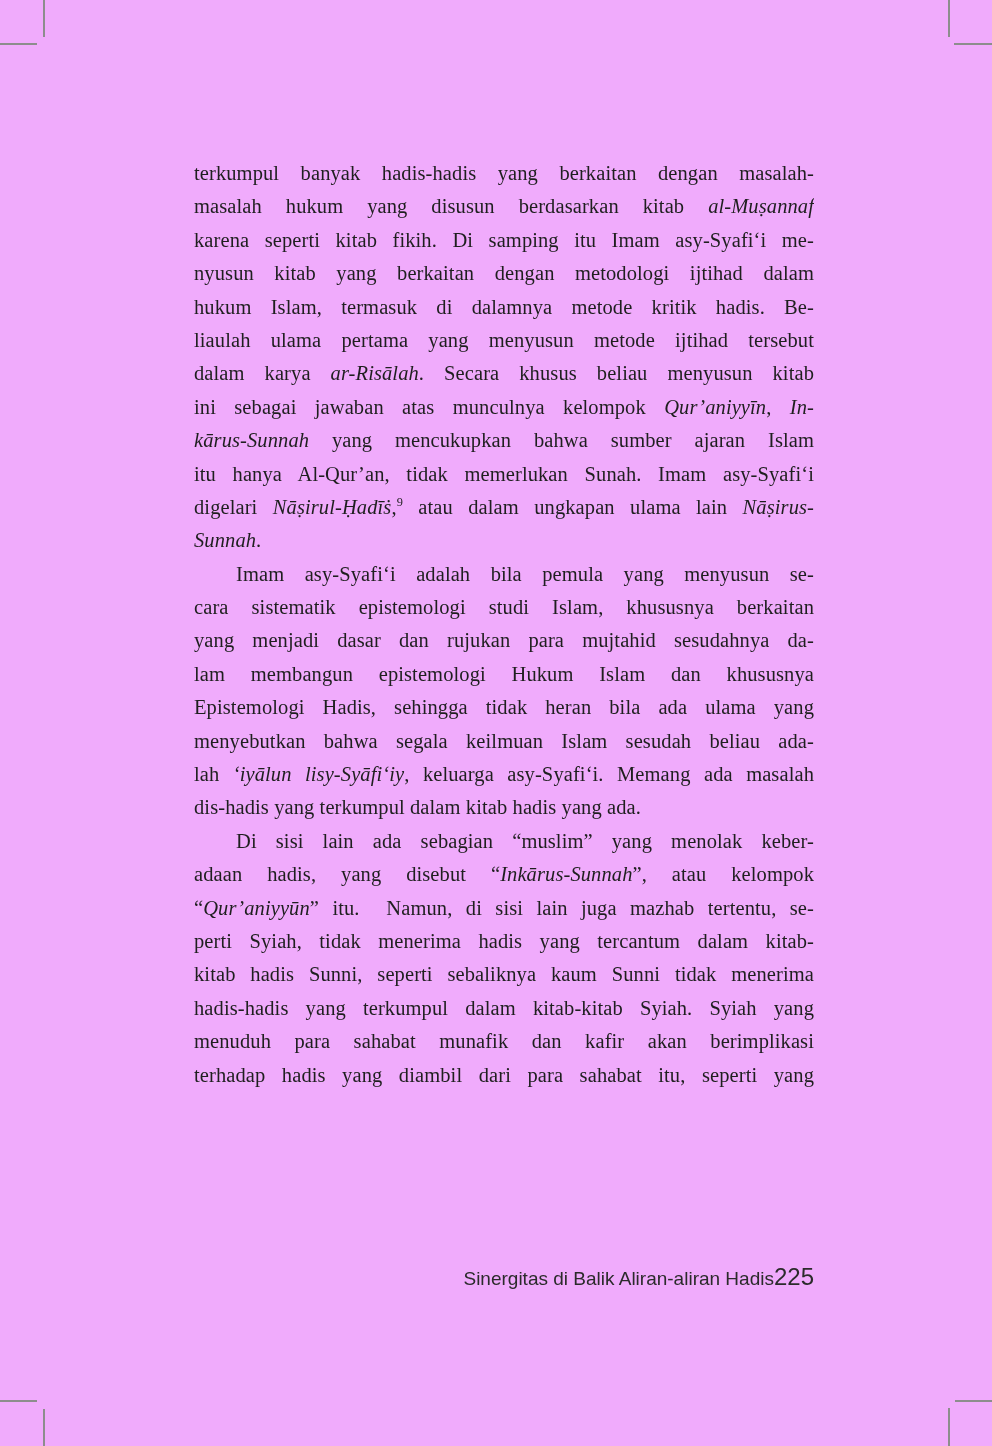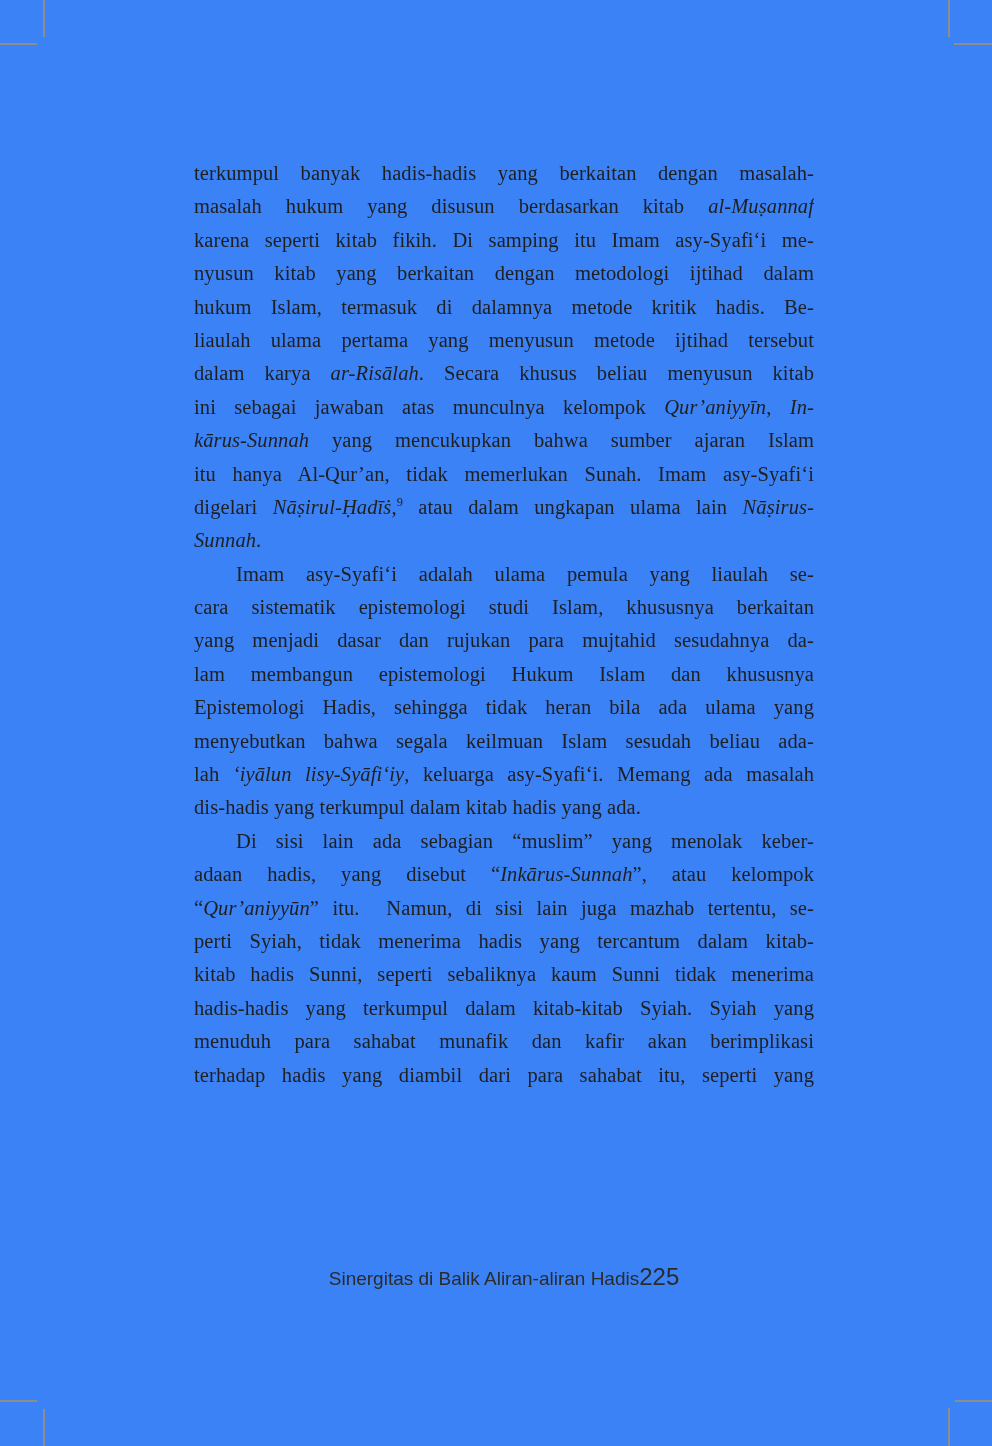--- a/index.html
+++ b/index.html
@@ -1,20 +1,20 @@
 <!DOCTYPE html>
 <html><head>
 <meta charset="utf-8">
 <style>
   html, body { margin: 0; padding: 0; background: #ffffff; }
   .page {
     position: relative;
     width: 992px;
     height: 1446px;
-    background: #3b82f6;
+    background: #f0abfc;
     overflow: hidden;
     font-family: "Liberation Serif", "DejaVu Serif", serif;
   }
   
   .crop { position: absolute; background: #8d8d8d; }
   .crop.h { height: 1.5px; width: 37px; }
   .crop.v { width: 1.5px; height: 37px; }
   .crop.tl-v { left: 43px; top: 0; }
   .crop.tl-h { left: 0; top: 43px; }
   .crop.tr-v { left: 948px; top: 0; }
@@ -50,21 +50,21 @@
     line-height: 0;
   }
 
   
   .footer {
     position: absolute;
     left: 194px;
     top: 1263px;
     width: 620px;
     display: flex;
-    justify-content: center;
+    justify-content: flex-end;
     align-items: baseline;
     font-family: "Liberation Sans", "DejaVu Sans", sans-serif;
     color: #2b2b2b;
     font-size: 19px;
   }
   .footer .pagenum { font-size: 24px; }
 </style>
 </head>
 <body>
 
@@ -88,21 +88,21 @@
         <div class="line"><span>hukum Islam, termasuk di dalamnya metode kritik hadis. Be-</span></div>
         <div class="line"><span>liaulah ulama pertama yang menyusun metode ijtihad tersebut</span></div>
         <div class="line"><span>dalam karya </span><em>ar-Risālah</em><span>. Secara khusus beliau menyusun kitab</span></div>
         <div class="line"><span>ini sebagai jawaban atas munculnya kelompok </span><em>Qur’aniyyīn</em><span>, </span><em>In-</em></div>
         <div class="line"><em>kārus-Sunnah</em><span> yang mencukupkan bahwa sumber ajaran Islam</span></div>
         <div class="line"><span>itu hanya Al-Qur’an, tidak memerlukan Sunah. Imam asy-Syafi‘i</span></div>
         <div class="line"><span>digelari </span><em>Nāṣirul-Ḥadīṡ</em><span>,</span><sup>9</sup><span> atau dalam ungkapan ulama lain </span><em>Nāṣirus-</em></div>
         <div class="line noj"><em>Sunnah</em><span>.</span></div>
       </div>
       <div>
-        <div class="line indent"><span>Imam asy-Syafi‘i adalah ulama pemula yang liaulah se-</span></div>
+        <div class="line indent"><span>Imam asy-Syafi‘i adalah bila pemula yang menyusun se-</span></div>
         <div class="line"><span>cara sistematik epistemologi studi Islam, khususnya berkaitan</span></div>
         <div class="line"><span>yang menjadi dasar dan rujukan para mujtahid sesudahnya da-</span></div>
         <div class="line"><span>lam membangun epistemologi Hukum Islam dan khususnya</span></div>
         <div class="line"><span>Epistemologi Hadis, sehingga tidak heran bila ada ulama yang</span></div>
         <div class="line"><span>menyebutkan bahwa segala keilmuan Islam sesudah beliau ada-</span></div>
         <div class="line"><span>lah </span><em>‘iyālun lisy-Syāfi‘iy</em><span>, keluarga asy-Syafi‘i. Memang ada masalah</span></div>
         <div class="line noj"><span>dis-hadis yang terkumpul dalam kitab hadis yang ada.</span></div>
       </div>
       <div>
         <div class="line indent"><span>Di sisi lain ada sebagian “muslim” yang menolak keber-</span></div>

